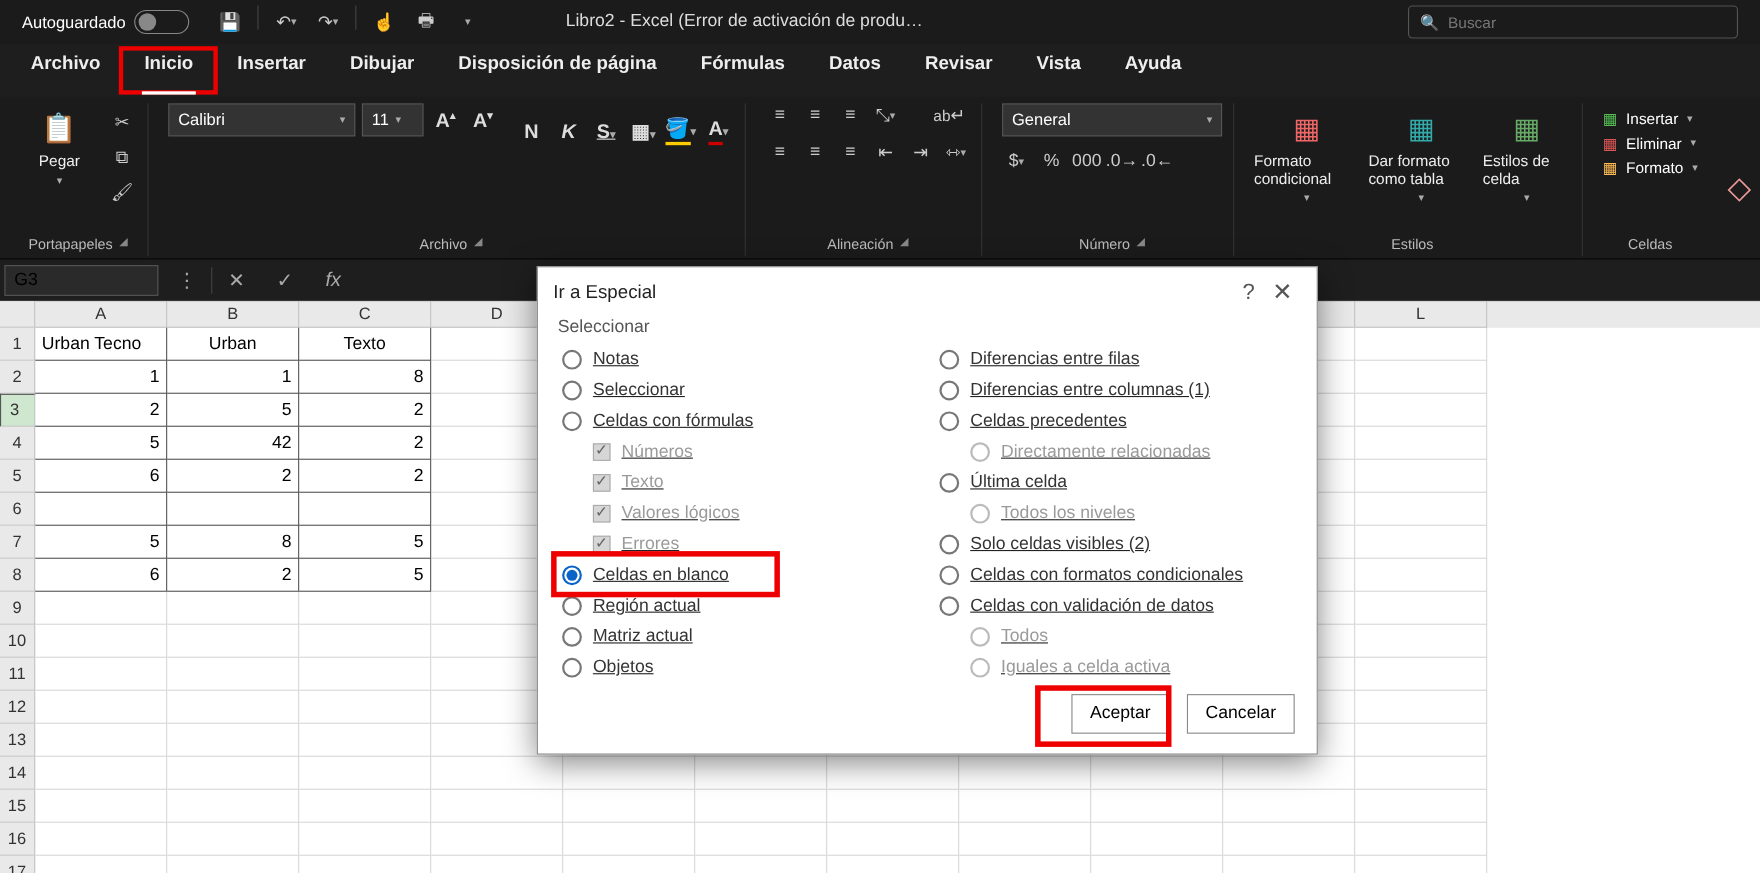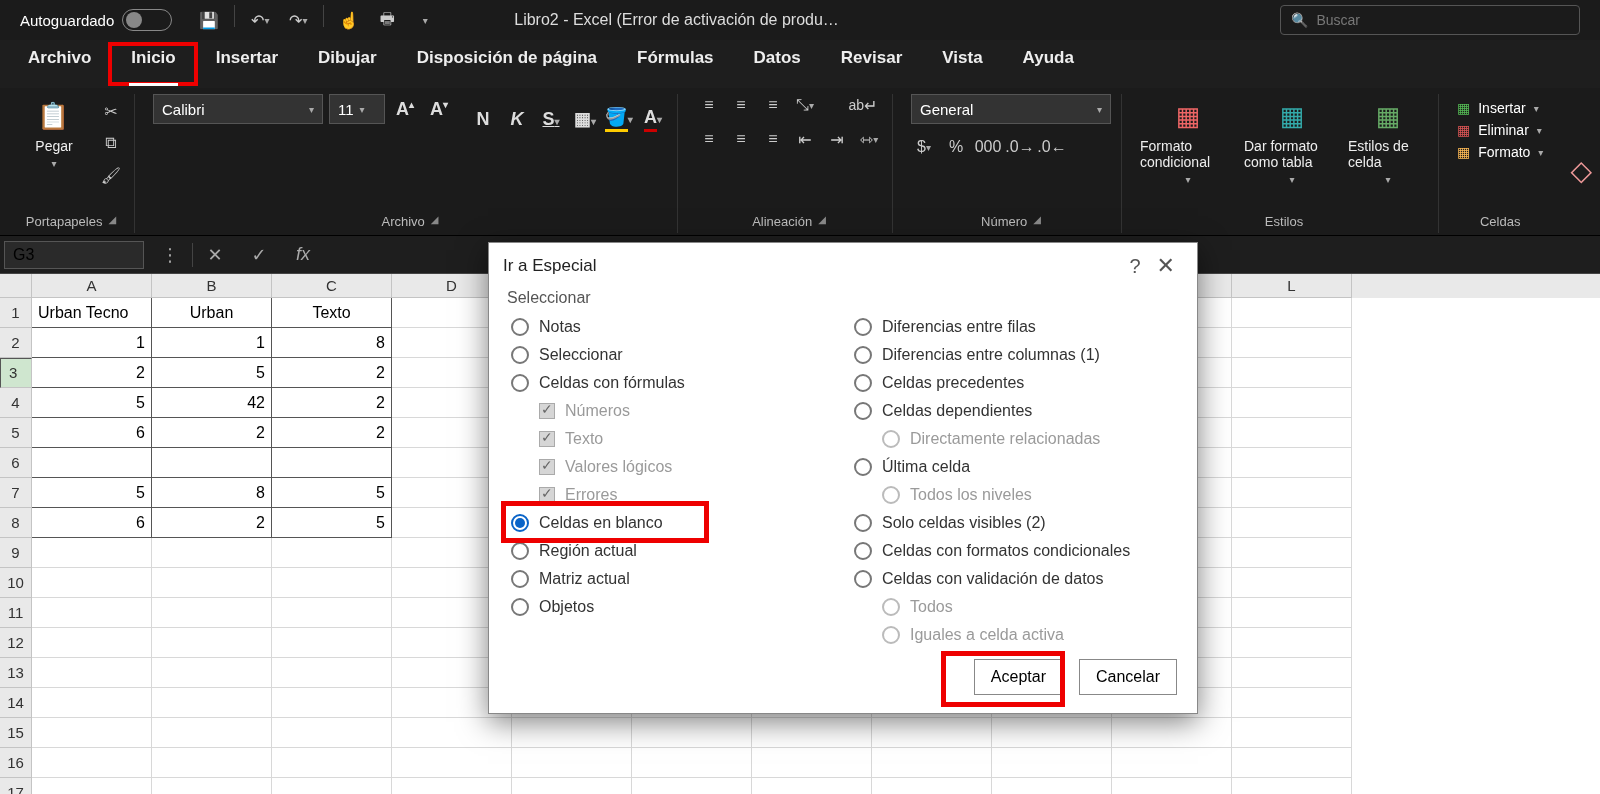--- a/index.html
+++ b/index.html
@@ -64,21 +64,21 @@
 .cell.left { text-align:left; }
 .tblborder { border-right:1px solid #555; border-bottom:1px solid #555; }
 
 
 .dialog { position:absolute; left:488px; top:242px; width:710px; background:#fff; color:#222; border:1px solid #888; box-shadow:0 8px 28px rgba(0,0,0,.5); font-size:16px; }
 .dlg-title { padding:10px 14px 4px; font-size:17px; display:flex; align-items:center; }
 .dlg-help { margin-left:auto; color:#555; font-size:20px; padding:0 8px; }
 .dlg-close { color:#555; font-size:22px; padding:0 8px; }
 .dlg-body { padding:6px 18px 2px; }
 .dlg-section { color:#555; font-size:16px; margin-bottom:6px; }
-.cols { display:flex; gap:14px; }
+.cols { display:flex; gap:14px;text-decoration:underline; }
 .col { flex:1; }
 .radio-row { display:flex; align-items:center; gap:10px; padding:5px 4px; color:#333; }
 .radio-row.disabled { color:#9a9a9a; }
 .radio { width:18px; height:18px; border:2px solid #777; border-radius:50%; flex:0 0 auto; }
 .radio.checked { border-color:#0a64c8; display:flex; align-items:center; justify-content:center; }
 .radio.checked::after { content:""; width:10px; height:10px; border-radius:50%; background:#0a64c8; }
 .radio.disabled { border-color:#bbb; }
 .chk { width:16px; height:16px; background:#d6d6d6; border:1px solid #aaa; flex:0 0 auto; position:relative; }
 .chk.on::after { content:"✓"; position:absolute; top:-3px; left:1px; font-size:14px; color:#666; }
 .indent { margin-left:28px; }
@@ -603,24 +603,20 @@
             <span>Diferencias entre filas</span>
           </div>
           <div class="radio-row">
             <span class="radio"></span>
             <span>Diferencias entre columnas (1)</span>
           </div>
           <div class="radio-row">
             <span class="radio"></span>
             <span>Celdas precedentes</span>
           </div>
-          <div class="radio-row">
-            <span class="radio"></span>
-            <span>Celdas dependientes</span>
-          </div>
           <div class="radio-row disabled indent">
             <span class="radio disabled"></span>
             <span>Directamente relacionadas</span>
           </div>
           <div class="radio-row">
             <span class="radio"></span>
             <span>Última celda</span>
           </div>
           <div class="radio-row disabled indent">
             <span class="radio disabled"></span>

